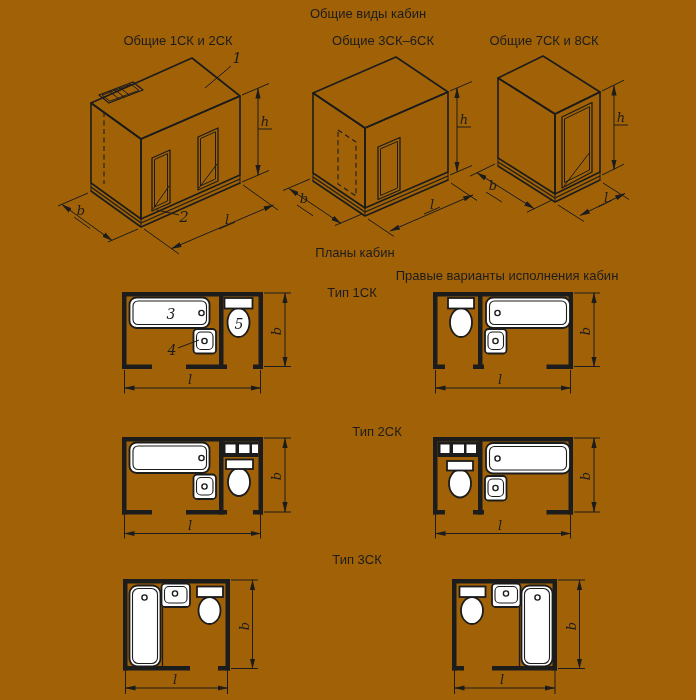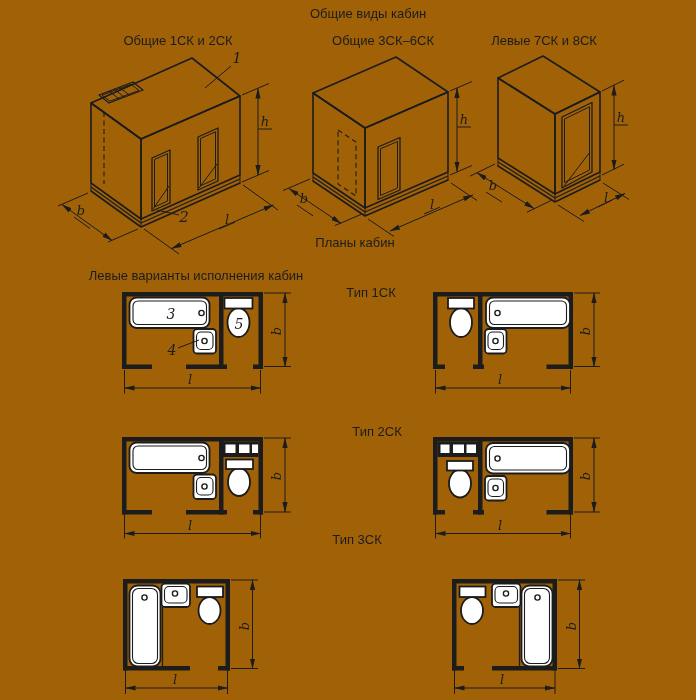--- a/index.html
+++ b/index.html
@@ -25,26 +25,26 @@
   .t-cos{font:italic 14px "DejaVu Serif",serif;fill:#1c1c1c;}
 </style>
 </head>
 <body>
 
 <div id="stage">
 
   <div class="hd" style="left:368px;top:6px">Общие виды кабин</div>
   <div class="hd" style="left:178px;top:33px">Общие 1СК и 2СК</div>
   <div class="hd" style="left:383px;top:33px">Общие 3СК–6СК</div>
-  <div class="hd" style="left:544px;top:33px">Левые 7СК и 8СК</div>
-  <div class="hd" style="left:355px;top:235px">Планы кабин</div>
-  <div class="hd" style="left:196px;top:268px">Левые варианты исполнения кабин</div>
-  <div class="hd" style="left:371px;top:285px">Тип 1СК</div>
+  <div class="hd" style="left:544px;top:33px">Общие 7СК и 8СК</div>
+  <div class="hd" style="left:355px;top:245px">Планы кабин</div>
+  <div class="hd" style="left:507px;top:268px">Правые варианты исполнения кабин</div>
+  <div class="hd" style="left:352px;top:285px">Тип 1СК</div>
   <div class="hd" style="left:377px;top:424px">Тип 2СК</div>
-  <div class="hd" style="left:357px;top:532px">Тип 3СК</div>
+  <div class="hd" style="left:357px;top:552px">Тип 3СК</div>
 
   <svg width="700" height="700" viewBox="0 0 700 700">
     <defs>
       <marker id="mA" markerWidth="11" markerHeight="7" refX="10" refY="3" orient="auto-start-reverse" markerUnits="userSpaceOnUse">
         <path d="M10.5,3 L0,0.4 L0,5.6 Z" fill="#1c1c1c"></path>
       </marker>
     </defs>
 
     <g>
       <path class="edge" d="M192,58 L91,103 L141,139 L240,96 Z"></path>

